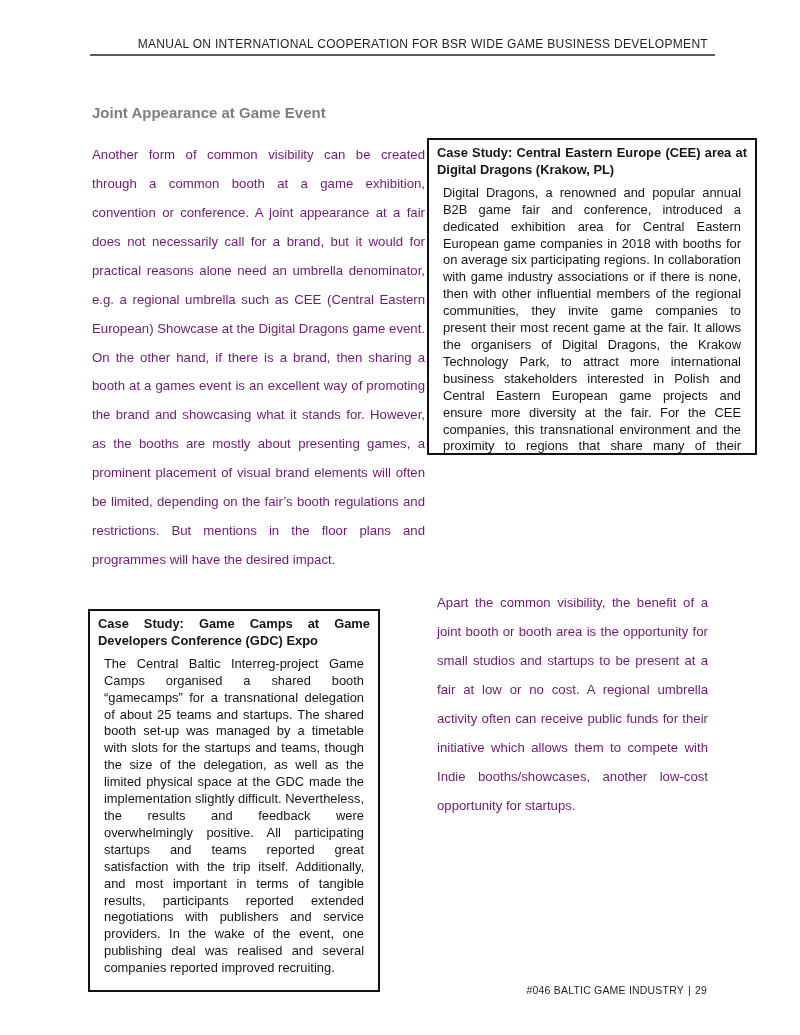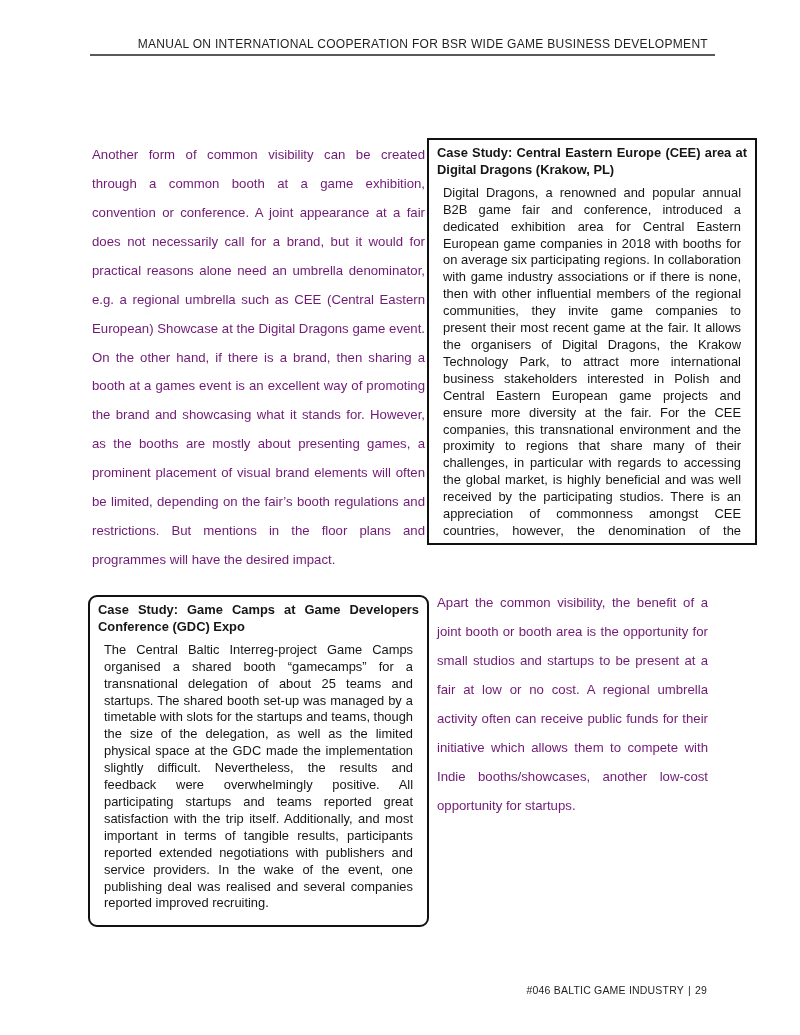--- a/index.html
+++ b/index.html
@@ -69,29 +69,28 @@
   .case-box .case-title {
     font-weight: bold;
     margin: 0 0 4px 0;
     text-align: justify;
   }
   .case-box .case-body { margin: 6px; }
   .cee-box {
     left: 427px;
     top: 138px;
     width: 330px;
-    height: 407px;
+    height: 317px;
     overflow: hidden;
   }
   .gdc-box {
     left: 88px;
-    top: 595px;
-    width: 341px;
+    top: 609px;
+    width: 292px;
     min-height: 315px;
-    border-radius: 9px;
   }
   .page-footer {
     position: absolute;
     top: 984px;
     right: 93px;
     font-size: 10.5px;
     letter-spacing: 0.2px;
     color: #1f1f1f;
     white-space: nowrap;
   }
@@ -99,20 +98,21 @@
 </style>
 </head>
 <body>
 
 <div class="page">
 
   <div class="running-header">MANUAL ON INTERNATIONAL COOPERATION FOR BSR WIDE GAME BUSINESS DEVELOPMENT</div>
 
   <div class="header-rule"></div>
 
+  <h1 class="section-title">Joint Appearance at Game Event</h1>
 
   <p class="body-text intro-paragraph">Another form of common visibility can be created through a common booth at a game exhibition, convention or conference. A joint appearance at a fair does not necessarily call for a brand, but it would for practical reasons alone need an umbrella denominator, e.g. a regional umbrella such as CEE (Central Eastern European) Showcase at the Digital Dragons game event. On the other hand, if there is a brand, then sharing a booth at a games event is an excellent way of promoting the brand and showcasing what it stands for. However, as the booths are mostly about presenting games, a prominent placement of visual brand elements will often be limited, depending on the fair’s booth regulations and restrictions. But mentions in the floor plans and programmes will have the desired impact.</p>
 
   <div class="case-box cee-box">
     <p class="case-title">Case Study: Central Eastern Europe (CEE) area at Digital Dragons (Krakow, PL)</p>
     <p class="case-body">Digital Dragons, a renowned and popular annual B2B game fair and conference, introduced a dedicated exhibition area for Central Eastern European game companies in 2018 with booths for on average six participating regions. In collaboration with game industry associations or if there is none, then with other influential members of the regional communities, they invite game companies to present their most recent game at the fair. It allows the organisers of Digital Dragons, the Krakow Technology Park, to attract more international business stakeholders interested in Polish and Central Eastern European game projects and ensure more diversity at the fair. For the CEE companies, this transnational environment and the proximity to regions that share many of their challenges, in particular with regards to accessing the global market, is highly beneficial and was well received by the participating studios. There is an appreciation of commonness amongst CEE countries, however, the denomination of the exhibition area is not intended to purport the idea of a brand or the concept of a common identity.</p>
   </div>
 
   <div class="case-box gdc-box">
     <p class="case-title">Case Study: Game Camps at Game Developers Conference (GDC) Expo</p>

